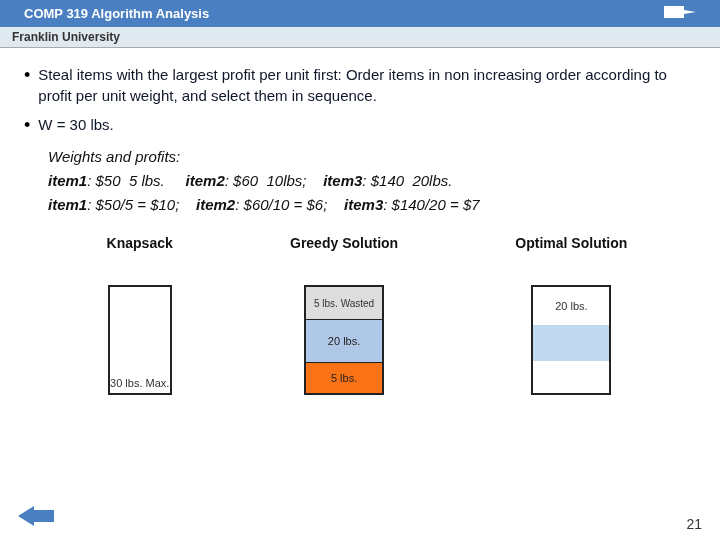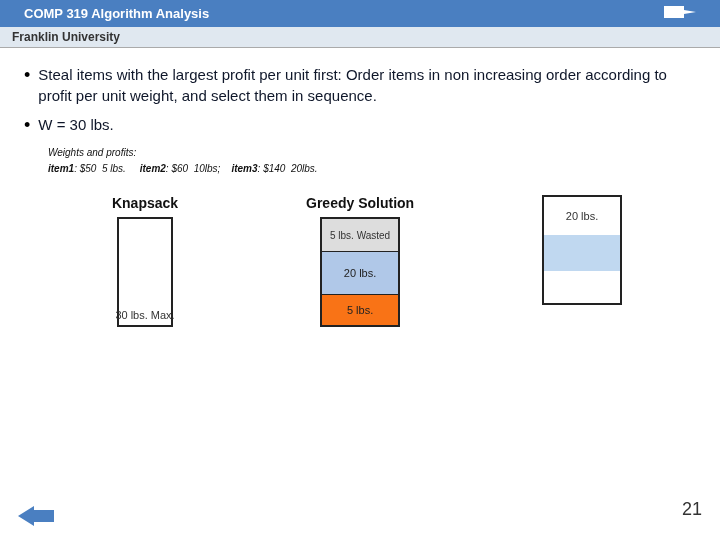--- a/index.html
+++ b/index.html
@@ -51,53 +51,54 @@
     }
     .bullet-text {
       font-size: 15px;
       line-height: 1.4;
       color: #0f172a;
     }
 
     .weights-section {
       margin-left: 24px;
       margin-top: 4px;
-      font-size: 10px;
+      font-size: 15px;
       line-height: 1.6;
       color: #111;
     }
     .italic { font-style: italic; }
     .bold { font-weight: bold; }
 
     
     #diagrams {
       display: flex;
       justify-content: space-around;
       align-items: flex-start;
       margin-top: 18px;
       margin-left: 24px;
       margin-right: 10px;
     }
 
     .diagram-block {
       display: flex;
       flex-direction: column;
       align-items: center;
+      gap: 28px;
     }
     .diagram-label {
       font-size: 14px;
       font-weight: bold;
       margin-bottom: 6px;
       color: #111;
     }
 
     
     .knapsack-container {
       position: relative;
-      width: 56px;
+      width: 64px;
       height: 110px;
       border: 2px solid #222;
       background: #fff;
     }
     .knapsack-label-inside {
       position: absolute;
       bottom: 4px;
       left: 50%;
       transform: translateX(-50%);
       font-size: 11px;
@@ -182,23 +183,23 @@
       display: flex;
       align-items: center;
       justify-content: center;
       font-size: 11px;
       color: #222;
     }
 
     
     #page-number {
       position: absolute;
-      bottom: 20px;
+      bottom: 8px;
       right: 18px;
-      font-size: 18px;
+      font-size: 14px;
       color: #333;
     }
 
     
     #back-arrow {
       position: absolute;
       bottom: 8px;
       left: 18px;
       font-size: 22px;
       color: #4a7fc1;
@@ -235,20 +236,27 @@
     <div>
       <span class="italic">Weights and profits:</span>
     </div>
     <div>
       <span class="italic">
         <span class="italic bold">item1</span>: $50&nbsp; 5 lbs.&nbsp;&nbsp;&nbsp;&nbsp;
         <span class="italic bold">item2</span>: $60&nbsp; 10lbs;&nbsp;&nbsp;&nbsp;
         <span class="italic bold">item3</span>: $140&nbsp; 20lbs.
       </span>
     </div>
+    <div>
+      <span class="italic">
+        <span class="italic bold">item1</span>: $50/5 = $10;&nbsp;&nbsp;&nbsp;
+        <span class="italic bold">item2</span>: $60/10 = $6;&nbsp;&nbsp;&nbsp;
+        <span class="italic bold">item3</span>: $140/20 = $7
+      </span>
+    </div>
   </div>
 
   <div id="diagrams">
 
     <div class="diagram-block">
       <div class="diagram-label">Knapsack</div>
       <div class="knapsack-container">
         <span class="knapsack-label-inside">30 lbs. Max.</span>
       </div>
     </div>
@@ -262,20 +270,21 @@
         <div class="greedy-mid">
           <span>20 lbs.</span>
         </div>
         <div class="greedy-bottom">
           <span>5 lbs.</span>
         </div>
       </div>
     </div>
 
     <div class="diagram-block">
+      <div class="diagram-label">Optimal Solution</div>
       <div class="optimal-container">
         <div class="optimal-top">
           <span>20 lbs.</span>
         </div>
         <div class="optimal-bottom">
           <span></span>
         </div>
       </div>
     </div>
 

